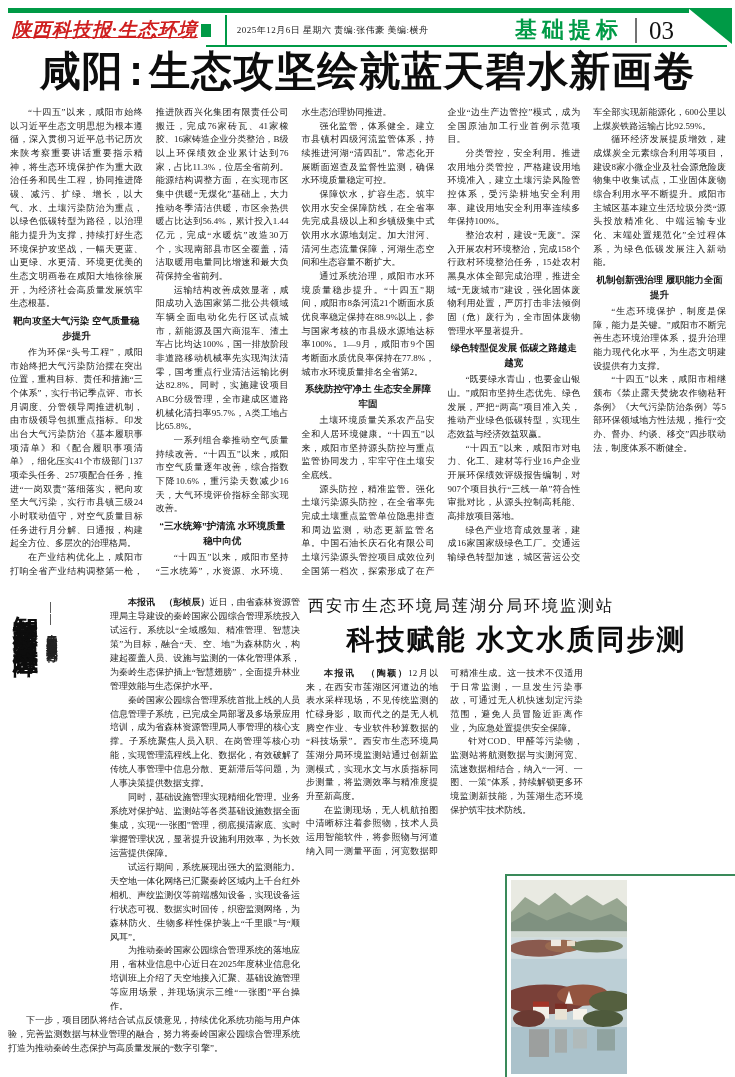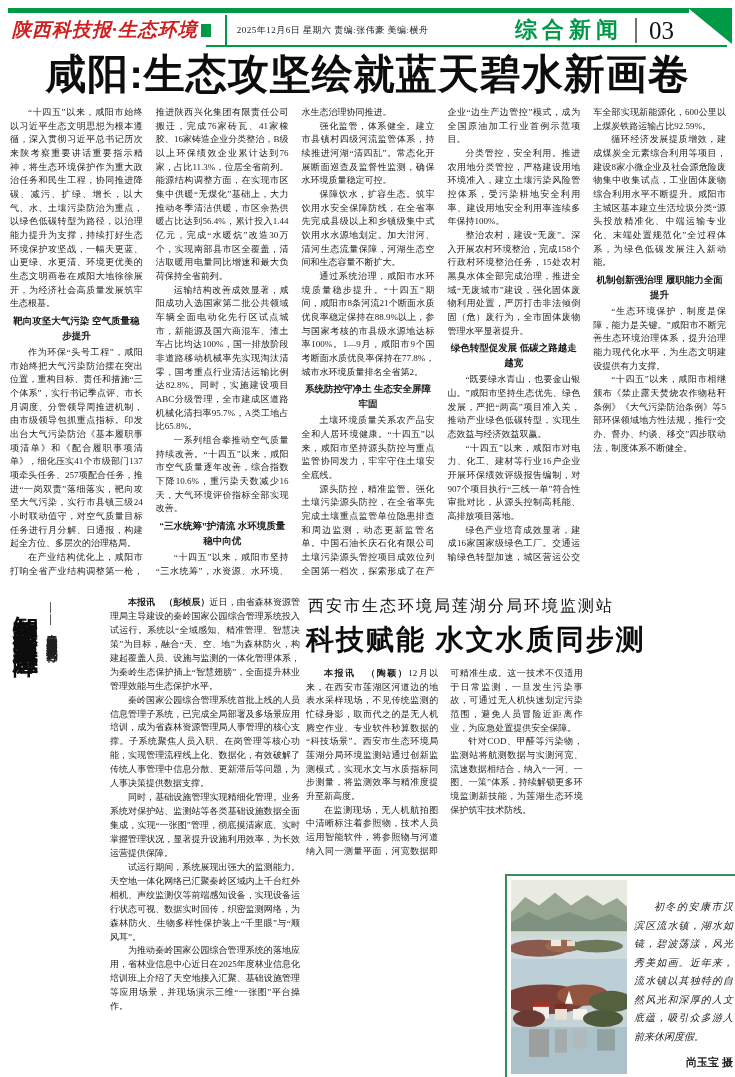--- a/index.html
+++ b/index.html
@@ -3,53 +3,53 @@
 <meta charset="utf-8">
 <style>
   html,body{margin:0;padding:0;background:#f2f2f0;}
   .page{position:relative;width:735px;height:1077px;background:#fff;margin:0 auto;
         font-family:"Liberation Serif",serif;color:#1c1c1c;overflow:hidden;}
   
   .topbar{position:absolute;top:8px;left:8px;width:681px;height:5px;background:var(--green);}
   .tri{position:absolute;top:8px;right:3px;width:44px;height:36px;background:var(--green);
        clip-path:polygon(0 0,100% 0,100% 100%);}
   .masthead{position:absolute;top:15px;left:12px;width:676px;height:30px;display:flex;align-items:center;}
-  .brand{color:#cf1f1f;font-weight:bold;font-style:italic;font-size:19px;letter-spacing:1px;white-space:nowrap;}
+  .brand{color:#cf1f1f;font-weight:bold;font-style:italic;font-size:19px;letter-spacing:1px;white-space:nowrap;text-decoration:underline;}
   .brand-badge{display:inline-block;width:10px;height:13px;background:var(--green);margin-left:3px;vertical-align:middle;}
   .mast-divider{width:0;height:30px;border-left:2px solid var(--green);margin:0 10px 0 14px;}
   .dateline{font-size:9px;color:#222;letter-spacing:.5px;white-space:nowrap;}
   .mast-right{margin-left:auto;display:flex;align-items:center;}
   .section-name{color:var(--green);font-family:"Liberation Sans",sans-serif;font-weight:bold;
                 font-size:22px;letter-spacing:5px;white-space:nowrap;}
   .page-no{font-size:25px;font-family:"Liberation Serif",serif;color:#111;margin-left:12px;
            border-left:2px solid #737373;padding:0 14px 0 12px;line-height:1;}
   .mast-underline{position:absolute;top:45px;left:206px;width:521px;height:2px;background:var(--green);}
   
   .main-headline{position:absolute;top:52px;left:8px;width:719px;margin:0;text-align:center;
-                 font-family:Liberation Sans, sans-serif;font-weight:900;font-size:41px;
+                 font-family:Liberation Mono, monospace;font-weight:900;font-size:41px;
                  letter-spacing:1px;line-height:1.1;color:#0d0d0d;}
   .lead-body{position:absolute;top:106px;left:10px;width:716px;height:484px;overflow:hidden;
              column-count:5;column-gap:13px;column-fill:auto;
              font-size:9px;line-height:1.52;text-align:justify;}
   .para{margin:0;text-indent:2em;}
   .subhead{font-weight:bold;text-align:center;font-size:9.5px;margin:3px 0;text-indent:0;
            font-family:"Liberation Sans",sans-serif;}
   
   .qinling{position:absolute;top:596px;left:8px;width:292px;height:476px;overflow:hidden;
            font-size:9px;line-height:1.55;text-align:justify;}
   .v-head{float:left;width:94px;height:416px;writing-mode:vertical-lr;margin-right:8px;}
   .v-title{font-family:"Liberation Sans",sans-serif;font-weight:900;font-size:25px;
            letter-spacing:2px;line-height:1.4;color:#0d0d0d;}
   .v-sub{font-size:11px;font-weight:bold;letter-spacing:1px;margin-top:6px;color:#222;}
   .intro-label{font-family:"Liberation Sans",sans-serif;}
   
   .lianhu{position:absolute;top:596px;left:306px;width:421px;}
   .kicker{font-family:"Liberation Sans",sans-serif;font-weight:normal;font-size:16px;
           letter-spacing:2px;margin:0 0 4px 2px;color:#111;}
-  .lianhu-headline{margin:0 0 8px 0;text-align:left;font-family:"Liberation Sans",sans-serif;
+  .lianhu-headline{margin:0 0 8px 0;text-align:center;font-family:"Liberation Sans",sans-serif;
                    font-weight:900;font-size:28px;letter-spacing:2px;color:#0d0d0d;}
   .lianhu-body{height:196px;overflow:hidden;column-count:3;column-gap:12px;column-fill:auto;
                font-size:9px;line-height:1.52;text-align:justify;}
   
   .photo-box{position:absolute;top:874px;left:505px;width:222px;height:194px;margin:0;
              border:2px solid #3a8a5a;padding:4px;display:flex;gap:7px;background:#fff;}
   .photo-art{width:116px;height:100%;flex:0 0 auto;display:block;}
   .photo-cap{flex:1;font-family:"DejaVu Serif","Liberation Serif",serif;font-style:italic;
              font-size:10px;line-height:1.85;color:#222;text-align:justify;padding-top:18px;}
   .photo-cap .cap-text{display:block;text-indent:2em;}
@@ -63,21 +63,21 @@
 <div class="page">
 
   <div class="topbar"></div>
   <div class="tri"></div>
   <div class="masthead">
     <span class="brand">陕西科技报·生态环境</span>
     <span class="brand-badge"></span>
     <span class="mast-divider"></span>
     <span class="dateline">2025年12月6日 星期六  责编:张伟豪  美编:横舟</span>
     <span class="mast-right">
-      <span class="section-name">综合新闻</span>
+      <span class="section-name">基础提标</span>
       <span class="page-no">03</span>
     </span>
   </div>
   <div class="mast-underline"></div>
 
   <h1 class="main-headline">咸阳:生态攻坚绘就蓝天碧水新画卷</h1>
   <div class="lead-body">
       <p class="para">“十四五”以来，咸阳市始终以习近平生态文明思想为根本遵循，深入贯彻习近平总书记历次来陕考察重要讲话重要指示精神，将生态环境保护作为重大政治任务和民生工程，协同推进降碳、减污、扩绿、增长，以大气、水、土壤污染防治为重点，以绿色低碳转型为路径，以治理能力提升为支撑，持续打好生态环境保护攻坚战，一幅天更蓝、山更绿、水更清、环境更优美的生态文明画卷在咸阳大地徐徐展开，为经济社会高质量发展筑牢生态根基。</p>
       <div class="subhead">靶向攻坚大气污染 空气质量稳步提升</div>
       <p class="para">作为环保“头号工程”，咸阳市始终把大气污染防治摆在突出位置，重构目标、责任和措施“三个体系”，实行书记季点评、市长月调度、分管领导周推进机制，由市级领导包抓重点指标。印发出台大气污染防治《基本履职事项清单》和《配合履职事项清单》，细化压实41个市级部门137项牵头任务、257项配合任务，推进“一岗双责”落细落实，靶向攻坚大气污染，实行市县镇三级24小时联动值守，对空气质量目标任务进行月分解、日通报，构建起全方位、多层次的治理格局。</p>
@@ -108,20 +108,21 @@
     <div class="v-head">
       <div class="v-title">智慧守护秦岭 数字筑牢生态屏障</div>
       <div class="v-sub">——秦岭国家公园综合管理系统投入试运行</div>
     </div>
     <p class="para"><b class="intro-label">本报讯</b>　<b>（彭桢辰）</b><span>近日，由省森林资源管理局主导建设的秦岭国家公园综合管理系统投入试运行。系统以“全域感知、精准管理、智慧决策”为目标，融合“天、空、地”为森林防火，构建起覆盖人员、设施与监测的一体化管理体系，为秦岭生态保护插上“智慧翅膀”，全面提升林业管理效能与生态保护水平。</span></p>
     <div>
         <p class="para">秦岭国家公园综合管理系统首批上线的人员信息管理子系统，已完成全局部署及多场景应用培训，成为省森林资源管理局人事管理的核心支撑。子系统聚焦人员入职、在岗管理等核心功能，实现管理流程线上化、数据化，有效破解了传统人事管理中信息分散、更新滞后等问题，为人事决策提供数据支撑。</p>
         <p class="para">同时，基础设施管理实现精细化管理。业务系统对保护站、监测站等各类基础设施数据全面集成，实现“一张图”管理，彻底摸清家底、实时掌握管理状况，显著提升设施利用效率，为长效运营提供保障。</p>
         <p class="para">试运行期间，系统展现出强大的监测能力。天空地一体化网络已汇聚秦岭区域内上千台红外相机、声纹监测仪等前端感知设备，实现设备运行状态可视、数据实时回传，织密监测网络，为森林防火、生物多样性保护装上“千里眼”与“顺风耳”。</p>
         <p class="para">为推动秦岭国家公园综合管理系统的落地应用，省林业信息中心近日在2025年度林业信息化培训班上介绍了天空地接入汇聚、基础设施管理等应用场景，并现场演示三维“一张图”平台操作。</p>
+        <p class="para">下一步，项目团队将结合试点反馈意见，持续优化系统功能与用户体验，完善监测数据与林业管理的融合，努力将秦岭国家公园综合管理系统打造为推动秦岭生态保护与高质量发展的“数字引擎”。</p>
       </div>
   </section>
 
   <section class="lianhu">
     <div class="kicker">西安市生态环境局莲湖分局环境监测站</div>
     <h2 class="lianhu-headline">科技赋能 水文水质同步测</h2>
     <div class="lianhu-body">
       <p class="para"><b class="intro-label">本报讯</b>　<b>（陶颖）</b><span>12月以来，在西安市莲湖区河道边的地表水采样现场，不见传统监测的忙碌身影，取而代之的是无人机腾空作业、专业软件秒算数据的“科技场景”。西安市生态环境局莲湖分局环境监测站通过创新监测模式，实现水文与水质指标同步测量，将监测效率与精准度提升至新高度。</span></p>
       <div>
           <p class="para">在监测现场，无人机航拍图中清晰标注着参照物，技术人员运用智能软件，将参照物与河道纳入同一测量平面，河宽数据即可精准生成。这一技术不仅适用于日常监测，一旦发生污染事故，可通过无人机快速划定污染范围，避免人员冒险近距离作业，为应急处置提供安全保障。</p>
@@ -154,19 +155,15 @@
       <rect x="62" y="121" width="14" height="10" fill="#f5f2ea"></rect>
       <path d="M58 104 L62 116 L54 116 Z" fill="#fbfbf7"></path>
       <ellipse cx="18" cy="130" rx="16" ry="8" fill="#6b3a32"></ellipse>
       <ellipse cx="92" cy="130" rx="20" ry="8" fill="#4e5a3c"></ellipse>
       <rect y="138" width="116" height="44" fill="#abc2cb"></rect>
       <rect x="18" y="140" width="20" height="26" fill="#8a7568" opacity="0.45"></rect>
       <rect x="44" y="140" width="12" height="22" fill="#9a8a78" opacity="0.4"></rect>
       <rect x="62" y="140" width="14" height="18" fill="#b8b0a0" opacity="0.4"></rect>
       <rect x="86" y="140" width="18" height="20" fill="#5e6a50" opacity="0.35"></rect>
     </svg>
-    <figcaption class="photo-cap">
-      <span class="cap-text">初冬的安康市汉滨区流水镇，湖水如镜，碧波荡漾，风光秀美如画。近年来，流水镇以其独特的自然风光和深厚的人文底蕴，吸引众多游人前来休闲度假。</span>
-      <div class="credit">尚玉宝 摄</div>
-    </figcaption>
   </figure>
 
 </div>
 
 </body></html>

